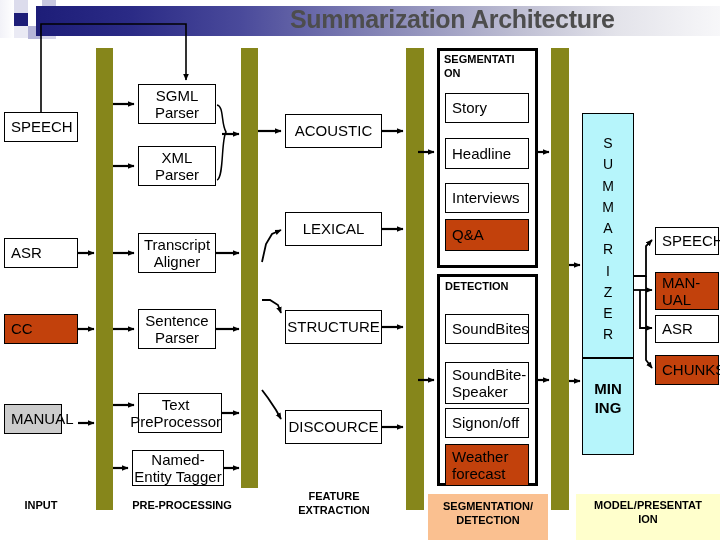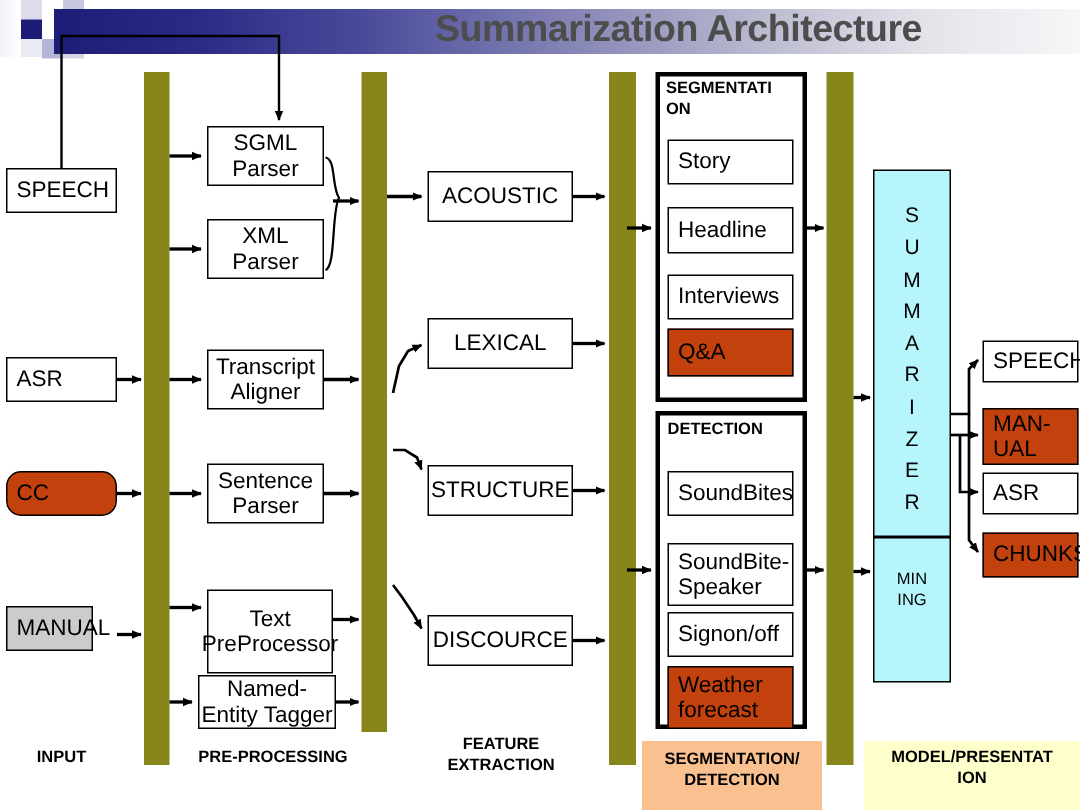--- a/index.html
+++ b/index.html
@@ -33,22 +33,22 @@
 
   
   .panel{position:absolute;border:3.5px solid #000;background:#fff;box-sizing:border-box;}
   .panel-title{position:absolute;font-size:11px;font-weight:bold;color:#000;
     line-height:1.25;}
 
   
   .cyan{position:absolute;border:1px solid #000;background:#b6f5fb;box-sizing:border-box;}
   .vletters{position:absolute;width:100%;text-align:center;font-size:14px;
     color:#000;line-height:1.52;}
-  .miningtxt{position:absolute;width:100%;text-align:center;font-size:11px;
-    font-weight:normal;color:#000;line-height:1.25;}
+  .miningtxt{position:absolute;width:100%;text-align:center;font-size:15px;
+    font-weight:bold;color:#000;line-height:1.25;}
 
   
   .blabel{position:absolute;font-size:11px;font-weight:bold;color:#000;
     text-align:center;line-height:1.25;}
   .bbox{position:absolute;box-sizing:border-box;}
   .bbox.peach{background:#fac090;}
   .bbox.cream{background:#ffffcc;}
 
   
   #wires{position:absolute;left:0;top:0;width:720px;height:540px;pointer-events:none;}
@@ -79,40 +79,40 @@
   <div class="olive" style="left:241px;top:48px;width:17px;height:440px;"></div>
   <div class="olive" style="left:406px;top:48px;width:18px;height:462px;"></div>
   <div class="olive" style="left:551px;top:48px;width:18px;height:462px;"></div>
 
   <div class="bx lft" style="left:4px;top:112px;width:74px;height:30px;">
     <span class="t">SPEECH</span>
   </div>
   <div class="bx lft" style="left:4px;top:238px;width:74px;height:30px;">
     <span class="t">ASR</span>
   </div>
-  <div class="bx lft gray1" style="left:4px;top:314px;width:74px;height:30px;border-radius:10px;">
+  <div class="bx lft gray1" style="left:4px;top:314px;width:74px;height:30px;">
     <span class="t">CC</span>
   </div>
   <div class="bx lft gray2" style="left:4px;top:404px;width:58px;height:30px;">
     <span class="t">MANUAL</span>
   </div>
 
   <div class="bx ctr" style="left:138px;top:84px;width:78px;height:40px;">
     <span class="t">SGML Parser</span>
   </div>
   <div class="bx ctr" style="left:138px;top:146px;width:78px;height:40px;">
     <span class="t">XML Parser</span>
   </div>
   <div class="bx ctr" style="left:138px;top:233px;width:78px;height:40px;">
     <span class="t">Transcript Aligner</span>
   </div>
   <div class="bx ctr" style="left:138px;top:309px;width:78px;height:40px;">
     <span class="t">Sentence Parser</span>
   </div>
-  <div class="bx ctr" style="left:138px;top:393px;width:84px;height:56px;">
+  <div class="bx ctr" style="left:138px;top:393px;width:84px;height:40px;justify-content:flex-end;">
     <span class="t">Text PreProcessor</span>
   </div>
   <div class="bx ctr" style="left:132px;top:450px;width:92px;height:36px;">
     <span class="t">Named-Entity Tagger</span>
   </div>
 
   <div class="bx ctr" style="left:285px;top:114px;width:97px;height:34px;">
     <span class="t">ACOUSTIC</span>
   </div>
   <div class="bx ctr" style="left:285px;top:212px;width:97px;height:34px;">

